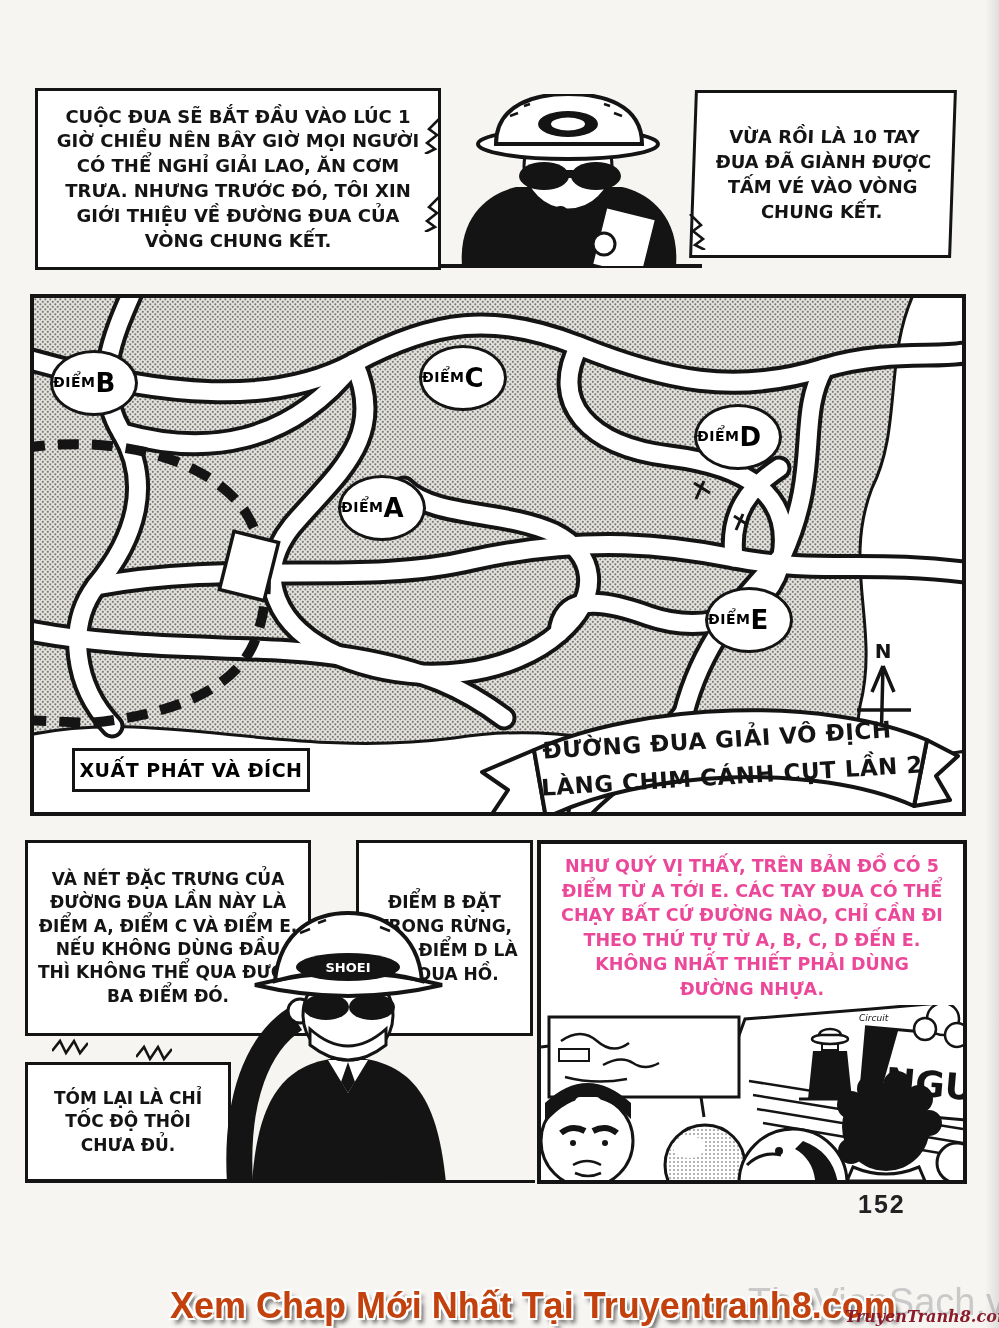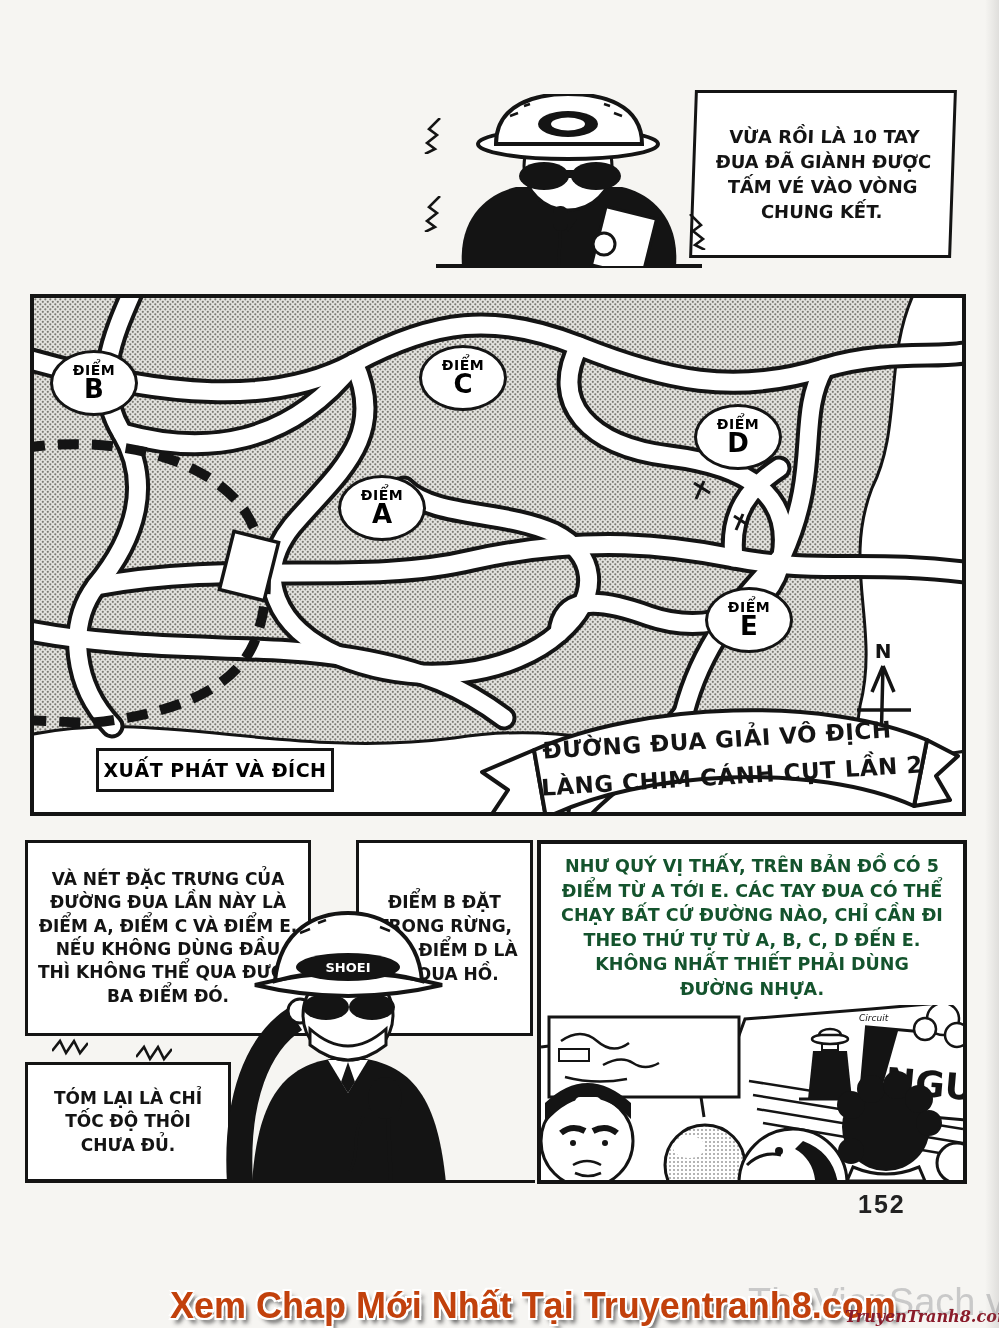--- a/index.html
+++ b/index.html
@@ -12,48 +12,51 @@
   .bubble-tl{left:35px;top:88px;width:406px;height:182px;font-size:18px;line-height:1.38;padding:8px 16px;}
   .bubble-tr{left:692px;top:90px;width:262px;height:168px;font-size:18px;line-height:1.4;padding:10px 14px;transform:skewX(-2deg);}
   .bubble-bl1{left:25px;top:840px;width:286px;height:196px;font-size:17px;line-height:1.38;padding:8px 10px;}
   .bubble-bl2{left:356px;top:840px;width:177px;height:196px;font-size:17px;line-height:1.42;padding:8px 6px;}
   .bubble-bl3{left:25px;top:1062px;width:206px;height:120px;font-size:17px;line-height:1.38;padding:0 10px;}
   .desk-line{left:436px;top:264px;width:266px;height:4px;z-index:0;}
   .bl-bottom-line{left:25px;top:1180px;width:510px;height:3px;z-index:4;}
   
   .map-panel{left:30px;top:294px;width:936px;height:522px;border:4px solid #141414;background:#fff;box-sizing:border-box;z-index:1;}
   .map-panel svg.mapsvg{position:absolute;left:0;top:0;}
-  .point-label{position:absolute;width:88px;height:66px;border:3px solid #141414;border-radius:50%;background:#fff;display:flex;flex-direction:column;align-items:center;justify-content:center;line-height:.95;z-index:2;box-sizing:border-box;}
+  .point-label{position:absolute;width:88px;height:66px;border:3px solid #141414;border-radius:50%;background:#fff;display:flex;flex-direction:row;align-items:center;line-height:.95;z-index:2;box-sizing:border-box;}
   .point-word{font-size:14px;font-weight:bold;letter-spacing:.5px;}
   .point-letter{font-size:26px;font-weight:bold;}
-  .start-label{position:absolute;left:38px;top:450px;width:238px;height:44px;border:3px solid #141414;background:#fff;display:flex;align-items:center;justify-content:center;font-size:19px;font-weight:bold;letter-spacing:.5px;z-index:2;box-sizing:border-box;margin-left:24px;}
+  .start-label{position:absolute;left:38px;top:450px;width:238px;height:44px;border:3px solid #141414;background:#fff;display:flex;align-items:center;justify-content:center;font-size:19px;font-weight:bold;letter-spacing:.5px;z-index:2;box-sizing:border-box;}
   .banner-text{position:absolute;text-align:center;font-weight:bold;font-size:23px;letter-spacing:.5px;transform:rotate(-3.5deg);z-index:2;color:#141414;}
   .banner-l1{left:483px;top:429px;width:400px;}
   .banner-l2{left:483px;top:465px;width:430px;}
   
   .right-panel{left:537px;top:840px;width:430px;height:344px;border:4px solid #141414;background:#fff;box-sizing:border-box;z-index:1;}
-  .rp-text{position:absolute;left:0;top:0;width:100%;padding:10px 16px 0;box-sizing:border-box;text-align:center;font-weight:bold;font-size:17.5px;line-height:1.4;color:#14532d;}
+  .rp-text{position:absolute;left:0;top:0;width:100%;padding:10px 16px 0;box-sizing:border-box;text-align:center;font-weight:bold;font-size:17.5px;line-height:1.4;color:#ec4899;}
   .crowd-svg{position:absolute;left:0;bottom:0;}
   .page-number{left:858px;top:1190px;width:94px;text-align:left;font-size:25px;font-weight:bold;letter-spacing:2px;color:#222;font-family:"Liberation Sans",sans-serif;}
   
   .announcer-top{left:440px;top:94px;width:256px;height:172px;z-index:1;}
   .announcer-bl{left:200px;top:893px;width:300px;height:290px;z-index:3;}
   
   .footer-watermark{left:748px;top:1281px;font-size:38px;color:#c9c9c9;z-index:1;font-family:"Liberation Sans",sans-serif;}
   .footer-promo{left:170px;top:1285px;width:660px;text-align:center;font-size:36px;font-weight:bold;color:#c2410c;z-index:2;font-family:"Liberation Sans",sans-serif;white-space:nowrap;
     text-shadow:-2px -2px 0 #fff,2px -2px 0 #fff,-2px 2px 0 #fff,2px 2px 0 #fff,4px 5px 4px rgba(70,70,70,.85);}
   .footer-logo{left:845px;top:1307px;font-size:16px;font-weight:bold;font-style:italic;color:#8a1b2a;z-index:3;font-family:"DejaVu Serif",serif;}
   .zz{position:absolute;z-index:2;}
   .scan-edge{right:0;top:0;width:14px;height:1328px;background:linear-gradient(to right,rgba(0,0,0,0),rgba(120,120,120,.18));z-index:5;pointer-events:none;}
 </style>
 </head>
 <body>
 
 <div class="page">
 
+  <div class="bubble bubble-tl">
+    <span>CUỘC ĐUA SẼ BẮT ĐẦU VÀO LÚC 1 GIỜ CHIỀU NÊN BÂY GIỜ MỌI NGƯỜI CÓ THỂ NGHỈ GIẢI LAO, ĂN CƠM TRƯA. NHƯNG TRƯỚC ĐÓ, TÔI XIN GIỚI THIỆU VỀ ĐƯỜNG ĐUA CỦA VÒNG CHUNG KẾT.</span>
+  </div>
 
   <svg class="zz abs" style="left:424px;top:118px" width="20" height="36">
     <polyline points="16,0 5,11 13,17 3,25 11,31 1,36" fill="none" stroke="#141414" stroke-width="2.6"></polyline>
   </svg>
   <svg class="zz abs" style="left:424px;top:196px" width="20" height="36">
     <polyline points="16,0 5,11 13,17 3,25 11,31 1,36" fill="none" stroke="#141414" stroke-width="2.6"></polyline>
   </svg>
   <svg class="zz abs" style="left:686px;top:214px" width="20" height="36">
     <polyline points="4,0 15,11 7,17 17,25 9,31 19,36" fill="none" stroke="#141414" stroke-width="2.6"></polyline>
   </svg>

